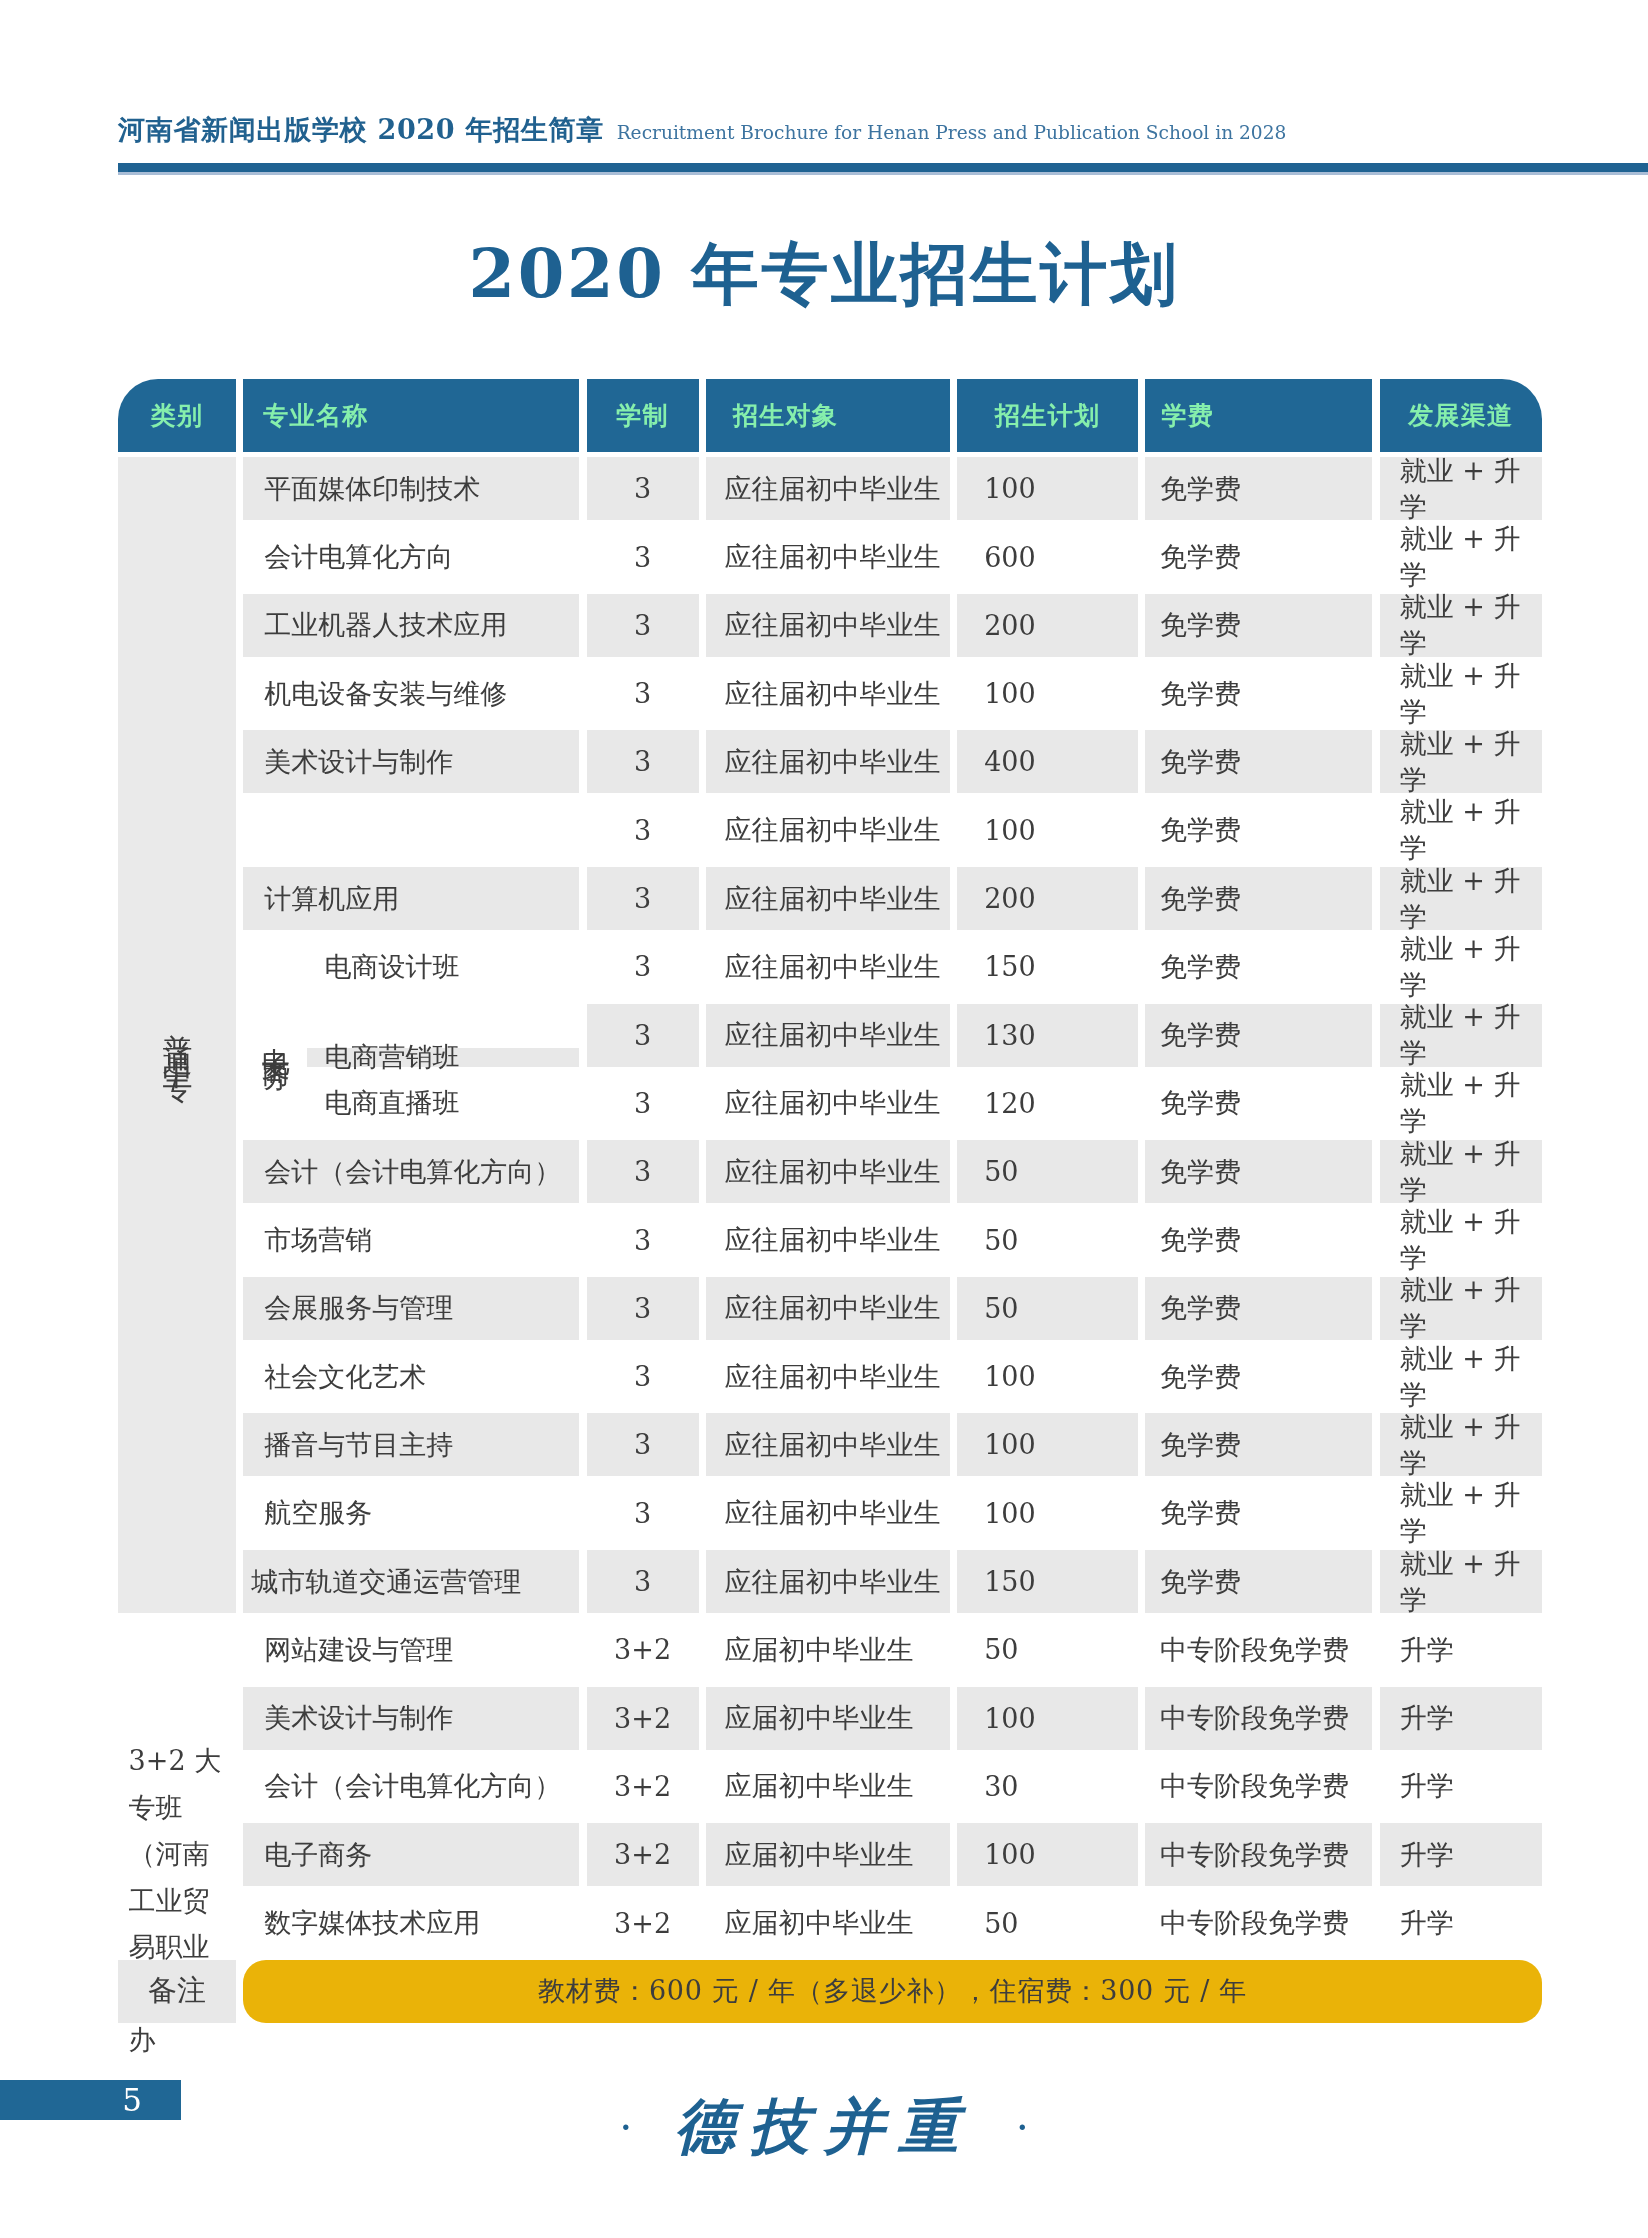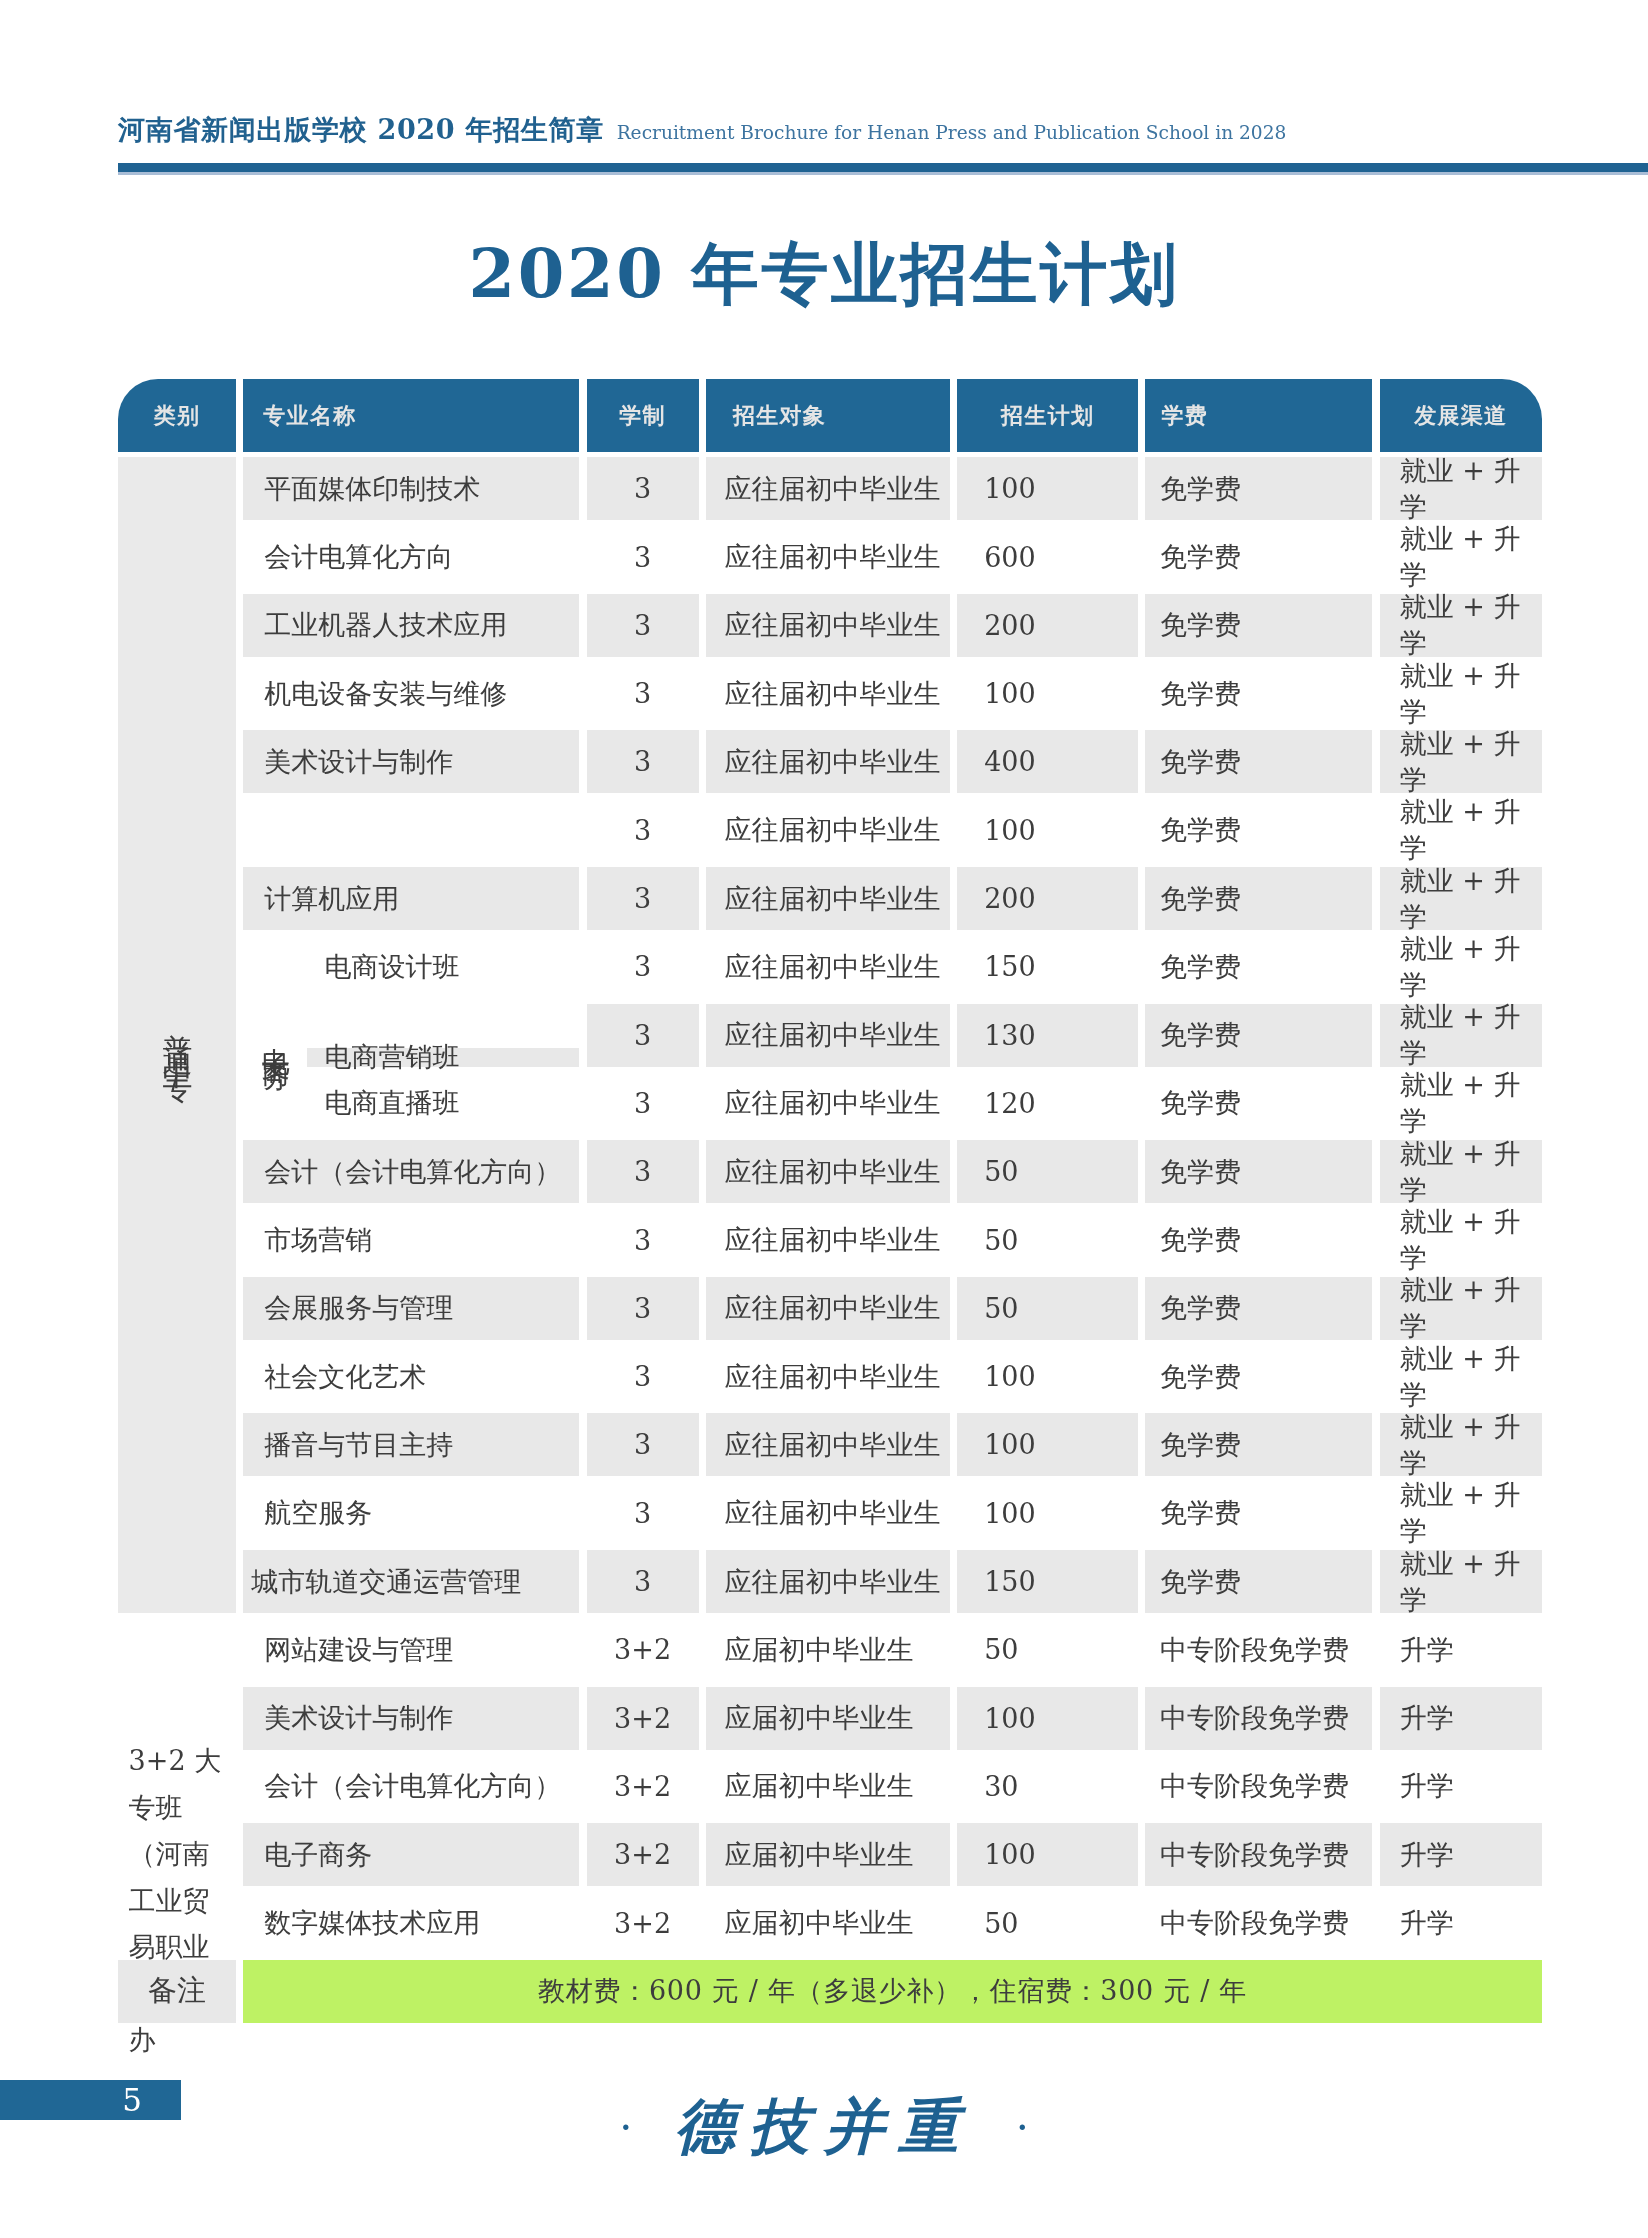--- a/index.html
+++ b/index.html
@@ -21,21 +21,21 @@
   }
   
   .table{
     position:absolute;left:118px;top:379px;width:1423px;
     display:grid;
     grid-template-columns:118px 336px 112px 244px 181px 227px 162px;
     grid-template-rows:73px repeat(23,63px);
     column-gap:7.3px;row-gap:5.3px;
   }
   .th{
-    background:#206795;color:#e5e5e5;font-size:22px;font-weight:bold;
+    background:#206795;color:#86efac;font-size:25px;font-weight:bold;
     display:flex;align-items:center;justify-content:center;letter-spacing:1.3px;
   }
   .th.left{justify-content:flex-start;}
   .th.r-tl{border-top-left-radius:40px;}
   .th.r-tr{border-top-right-radius:40px;}
   .cell{display:flex;align-items:center;font-size:27px;color:#3d3d3d;}
   .cell.center{justify-content:center;}
   .cell.gray{background:#e8e8e8;}
   .cat{
     background:#eaeaea;display:flex;align-items:center;justify-content:center;
@@ -46,21 +46,21 @@
     display:flex;align-items:flex-start;justify-content:flex-start;
     font-size:27px;line-height:1.72;color:#3d3d3d;
     padding:120px 6.7px 0 10.6px;word-break:break-all;
   }
   .ec-label{
     width:64px;display:flex;align-items:center;justify-content:center;
     writing-mode:vertical-rl;text-orientation:upright;
     font-size:28px;letter-spacing:5.3px;color:#3d3d3d;
   }
   .remark-label{background:#e8e8e8;display:flex;align-items:center;justify-content:center;font-size:29px;}
-  .remark-body{background:#bef264;display:flex;align-items:center;justify-content:center;font-size:27px;letter-spacing:0.7px;}
+  .remark-body{background:#eab308;display:flex;align-items:center;justify-content:center;font-size:27px;letter-spacing:0.7px;border-radius:23px;}
   
   .page-num{
     position:absolute;left:0;top:2080px;width:181px;height:40px;background:#206795;
     display:flex;align-items:center;justify-content:flex-end;padding-right:39px;box-sizing:border-box;
     color:#ffffff;font-size:31px;
   }
   .motto{
     position:absolute;left:0;top:2087px;width:100%;
     display:flex;align-items:center;justify-content:center;gap:44px;
     color:#1e6191;

